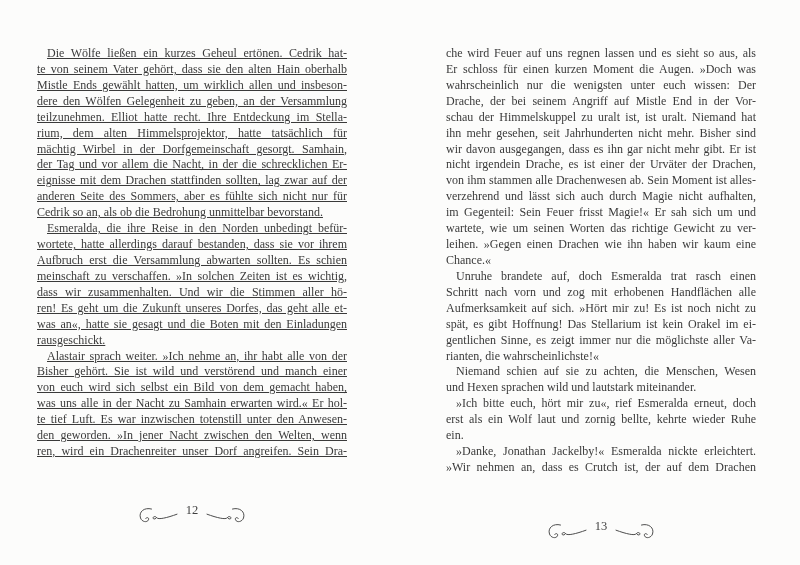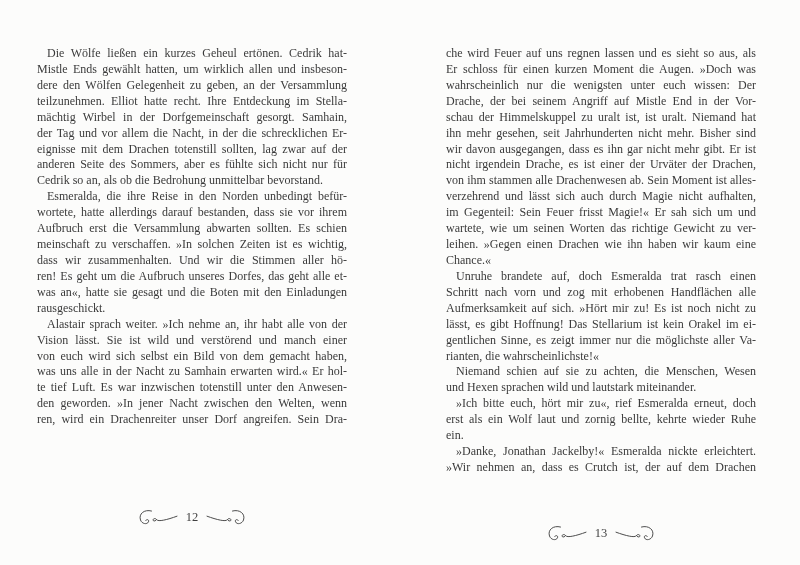--- a/index.html
+++ b/index.html
@@ -13,75 +13,77 @@
     background:var(--bg);
     font-family:"Liberation Serif","DejaVu Serif",serif;
     color:var(--text);
     overflow:hidden;
   }
   .spread{position:relative;width:800px;height:565px;}
   .text-block{
     position:absolute;top:46px;width:310px;
     font-size:12px;line-height:15.93px;
   }
-  .text-block.left{left:37px;}
+  .text-block.left{left:37px;text-decoration:underline;}
   .text-block.right{left:446px;}
   .para{margin:0;padding:0;}
   .line{
     white-space:nowrap;
     text-align:justify;
     text-align-last:justify;
     height:15.93px;
   }
   .line.indent{text-indent:10px;}
   .line.no-just{text-align-last:left;}
   .page-footer{
     position:absolute;top:505px;width:310px;height:26px;
-    display:flex;align-items:center;justify-content:center;gap:8px;
+    display:flex;justify-content:center;gap:8px;
   }
   .page-footer.left{left:37px;}
   .page-footer.right{left:446px;margin-top:16px;}
   .page-num{
     font-size:12.5px;color:#3f3f3f;line-height:1;
     transform:translateY(-1px);
   }
   .flourish{display:block;}
   .flourish path{fill:none;stroke:var(--ornament);stroke-width:1;stroke-linecap:round;}
   .flourish.mirror{transform:scaleX(-1);}
 </style>
 </head>
 <body>
 
 <div class="spread">
 
   <div class="text-block left">
       <div class="para">
         <div class="line indent">Die Wölfe ließen ein kurzes Geheul ertönen. Cedrik hat-</div>
+        <div class="line">te von seinem Vater gehört, dass sie den alten Hain oberhalb</div>
         <div class="line">Mistle Ends gewählt hatten, um wirklich allen und insbeson-</div>
         <div class="line">dere den Wölfen Gelegenheit zu geben, an der Versammlung</div>
         <div class="line">teilzunehmen. Elliot hatte recht. Ihre Entdeckung im Stella-</div>
+        <div class="line">rium, dem alten Himmelsprojektor, hatte tatsächlich für</div>
         <div class="line">mächtig Wirbel in der Dorfgemeinschaft gesorgt. Samhain,</div>
         <div class="line">der Tag und vor allem die Nacht, in der die schrecklichen Er-</div>
-        <div class="line">eignisse mit dem Drachen totenstill sollten, lag zwar auf der</div>
+        <div class="line">eignisse mit dem Drachen stattfinden sollten, lag zwar auf der</div>
         <div class="line">anderen Seite des Sommers, aber es fühlte sich nicht nur für</div>
         <div class="line no-just">Cedrik so an, als ob die Bedrohung unmittelbar bevorstand.</div>
       </div>
       <div class="para">
         <div class="line indent">Esmeralda, die ihre Reise in den Norden unbedingt befür-</div>
         <div class="line">wortete, hatte allerdings darauf bestanden, dass sie vor ihrem</div>
         <div class="line">Aufbruch erst die Versammlung abwarten sollten. Es schien</div>
         <div class="line">meinschaft zu verschaffen. »In solchen Zeiten ist es wichtig,</div>
         <div class="line">dass wir zusammenhalten. Und wir die Stimmen aller hö-</div>
-        <div class="line">ren! Es geht um die Aufbruch unseres Dorfes, das geht alle et-</div>
+        <div class="line">ren! Es geht um die Zukunft unseres Dorfes, das geht alle et-</div>
         <div class="line">was an«, hatte sie gesagt und die Boten mit den Einladungen</div>
         <div class="line no-just">rausgeschickt.</div>
       </div>
       <div class="para">
         <div class="line indent">Alastair sprach weiter. »Ich nehme an, ihr habt alle von der</div>
-        <div class="line">Vision lässt. Sie ist wild und verstörend und manch einer</div>
+        <div class="line">Bisher gehört. Sie ist wild und verstörend und manch einer</div>
         <div class="line">von euch wird sich selbst ein Bild von dem gemacht haben,</div>
         <div class="line">was uns alle in der Nacht zu Samhain erwarten wird.« Er hol-</div>
         <div class="line">te tief Luft. Es war inzwischen totenstill unter den Anwesen-</div>
         <div class="line">den geworden. »In jener Nacht zwischen den Welten, wenn</div>
         <div class="line">ren, wird ein Drachenreiter unser Dorf angreifen. Sein Dra-</div>
       </div>
     </div>
   <div class="text-block right">
       <div class="para">
         <div class="line">che wird Feuer auf uns regnen lassen und es sieht so aus, als</div>
@@ -96,21 +98,21 @@
         <div class="line">verzehrend und lässt sich auch durch Magie nicht aufhalten,</div>
         <div class="line">im Gegenteil: Sein Feuer frisst Magie!« Er sah sich um und</div>
         <div class="line">wartete, wie um seinen Worten das richtige Gewicht zu ver-</div>
         <div class="line">leihen. »Gegen einen Drachen wie ihn haben wir kaum eine</div>
         <div class="line no-just">Chance.«</div>
       </div>
       <div class="para">
         <div class="line indent">Unruhe brandete auf, doch Esmeralda trat rasch einen</div>
         <div class="line">Schritt nach vorn und zog mit erhobenen Handflächen alle</div>
         <div class="line">Aufmerksamkeit auf sich. »Hört mir zu! Es ist noch nicht zu</div>
-        <div class="line">lässt, es gibt Hoffnung! Das Stellarium ist kein Orakel im ei-</div>
+        <div class="line">spät, es gibt Hoffnung! Das Stellarium ist kein Orakel im ei-</div>
         <div class="line">gentlichen Sinne, es zeigt immer nur die möglichste aller Va-</div>
         <div class="line no-just">rianten, die wahrscheinlichste!«</div>
       </div>
       <div class="para">
         <div class="line indent">Niemand schien auf sie zu achten, die Menschen, Wesen</div>
         <div class="line no-just">und Hexen sprachen wild und lautstark miteinander.</div>
       </div>
       <div class="para">
         <div class="line indent">»Ich bitte euch, hört mir zu«, rief Esmeralda erneut, doch</div>
         <div class="line">erst als ein Wolf laut und zornig bellte, kehrte wieder Ruhe</div>

